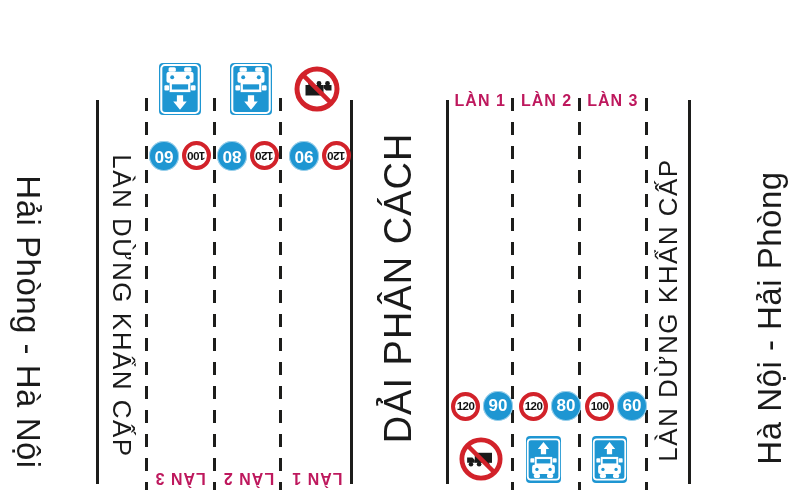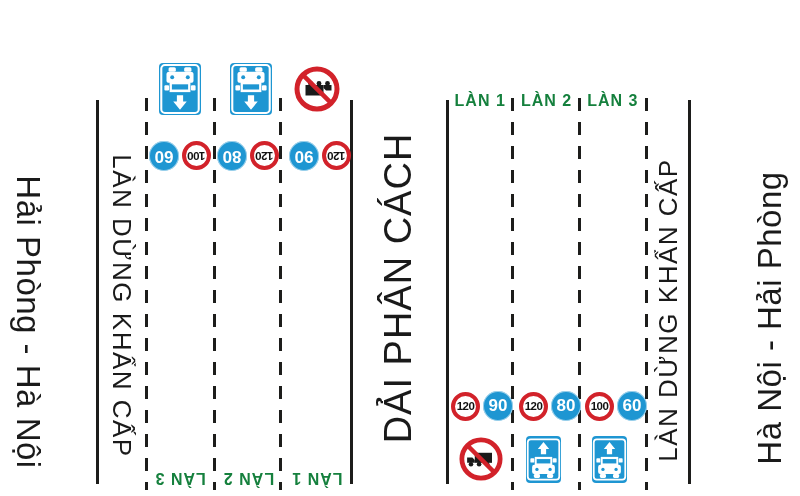--- a/index.html
+++ b/index.html
@@ -16,21 +16,21 @@
   
   .vtext { position:absolute; white-space:nowrap; color:#1a1a1a; }
   .rot-cw  { transform:translate(-50%,-50%) rotate(90deg); }
   .rot-ccw { transform:translate(-50%,-50%) rotate(-90deg); }
   .route-label { font-size:33px; letter-spacing:0.5px; }
   .median-label { font-size:38px; letter-spacing:1px; }
   .emergency-label { font-size:26px; letter-spacing:1.5px; }
   
   .lane-label-row { position:absolute; display:flex; height:20px; align-items:center; }
   .lane-label-row .cell { flex:1; text-align:center; font-size:16px; font-weight:bold;
-    color:#15803d; letter-spacing:1px; }
+    color:#be185d; letter-spacing:1px; }
   .flip { transform:rotate(180deg); }
   
   .pair { position:absolute; display:flex; align-items:center; gap:3px; }
   .max-circle { width:29px; height:29px; border-radius:50%; background:#fff;
     border:4px solid #d2222a; display:flex; align-items:center; justify-content:center;
     font-size:11.5px; font-weight:bold; color:#111; letter-spacing:-0.5px; }
   .min-circle { width:30px; height:30px; border-radius:50%; background:#1e96d2;
     display:flex; align-items:center; justify-content:center;
     font-size:17px; font-weight:bold; color:#fff; box-shadow:inset 0 0 0 1px rgba(255,255,255,.55); }
   

